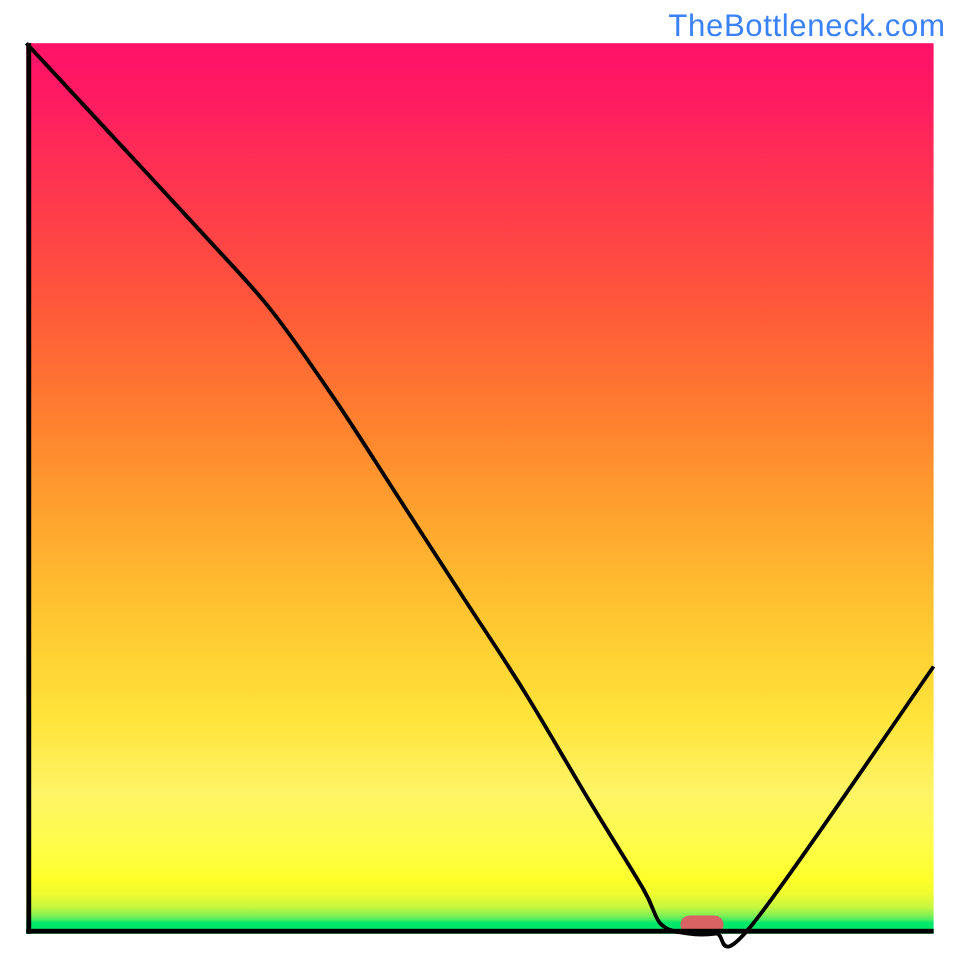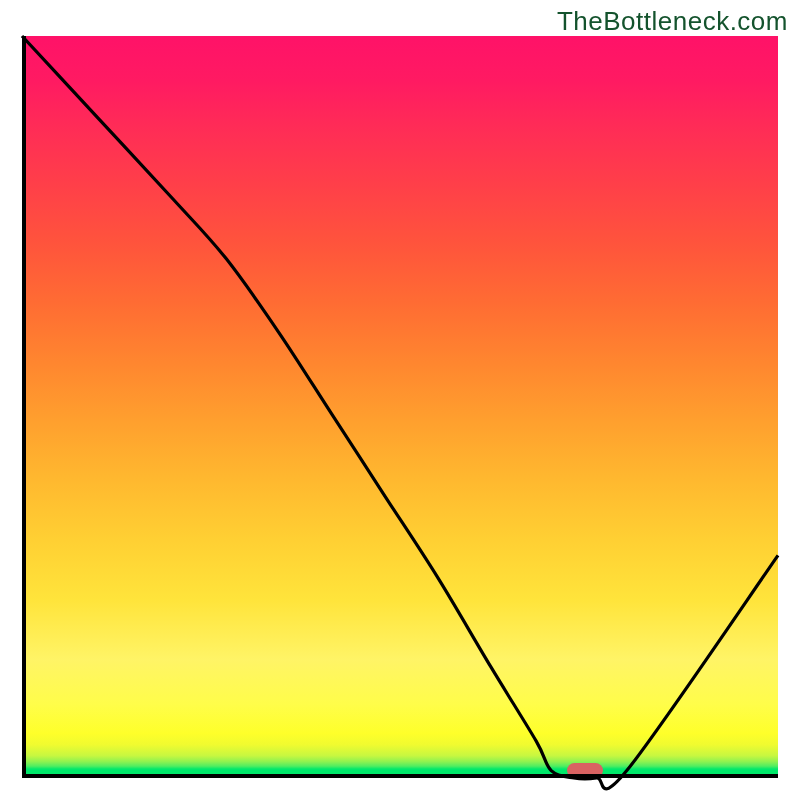--- a/index.html
+++ b/index.html
@@ -13,21 +13,21 @@
   .container {
     position: relative;
     width: 800px;
     height: 800px;
   }
   .watermark {
     position: absolute;
     top: 6px;
     right: 12px;
     font-size: 26px;
-    color: #14532d;
+    color: #3b82f6;
     font-weight: 500;
     letter-spacing: 0.5px;
   }
   .plot-area {
     position: absolute;
     left: 22px;
     top: 36px;
     width: 756px;
     height: 742px;
     box-sizing: border-box;

